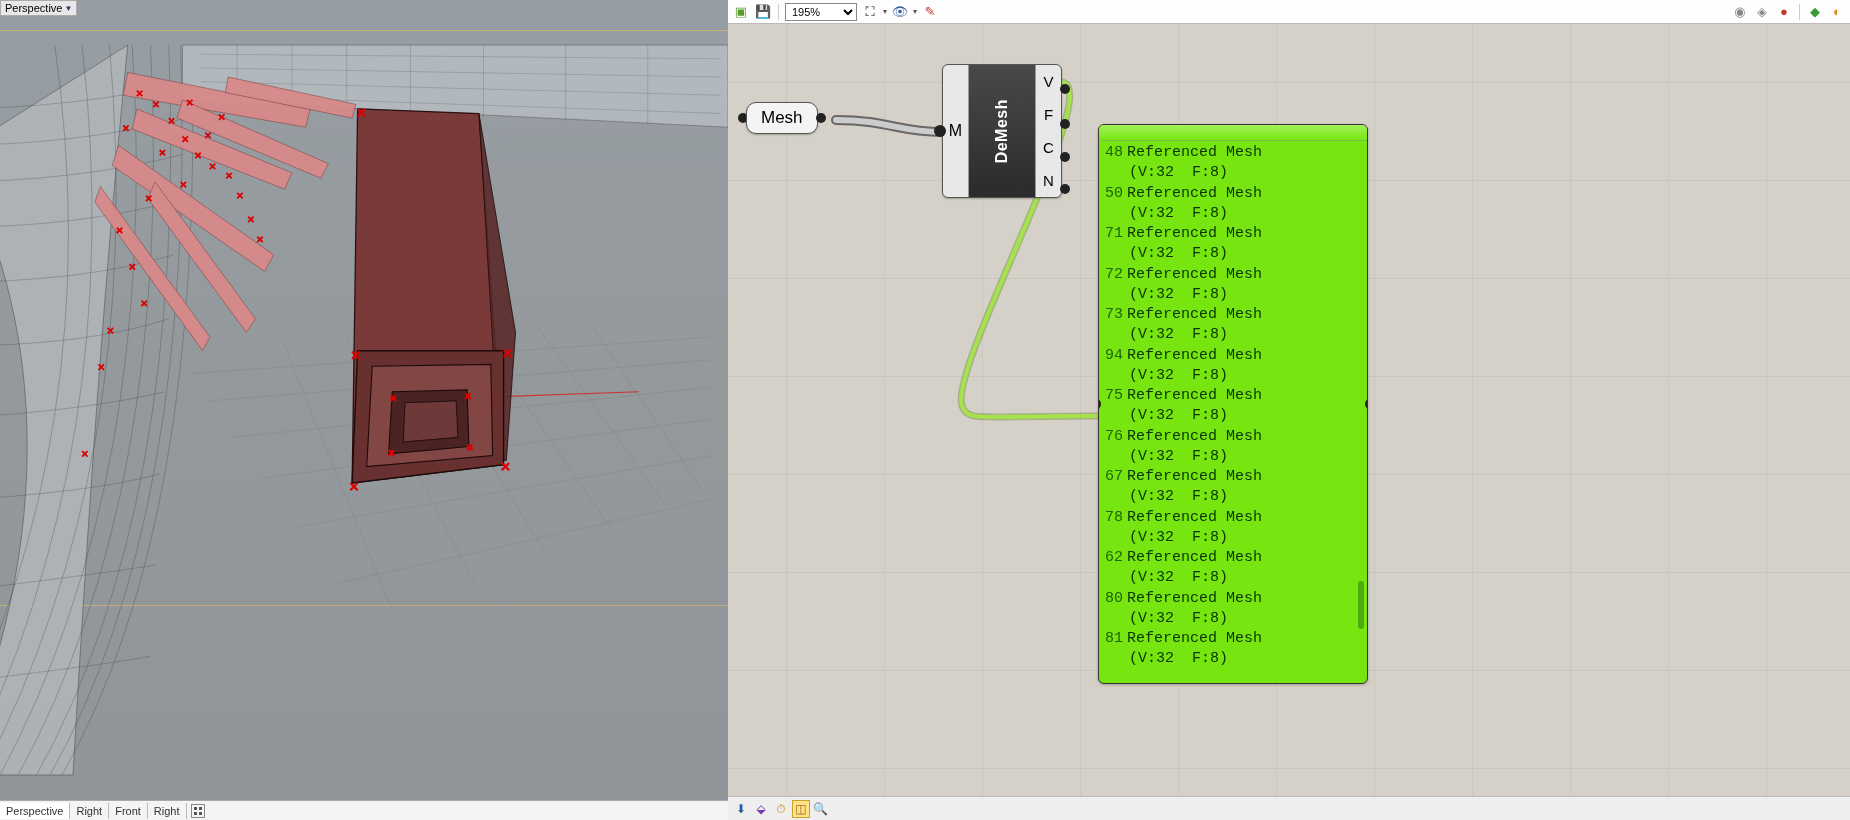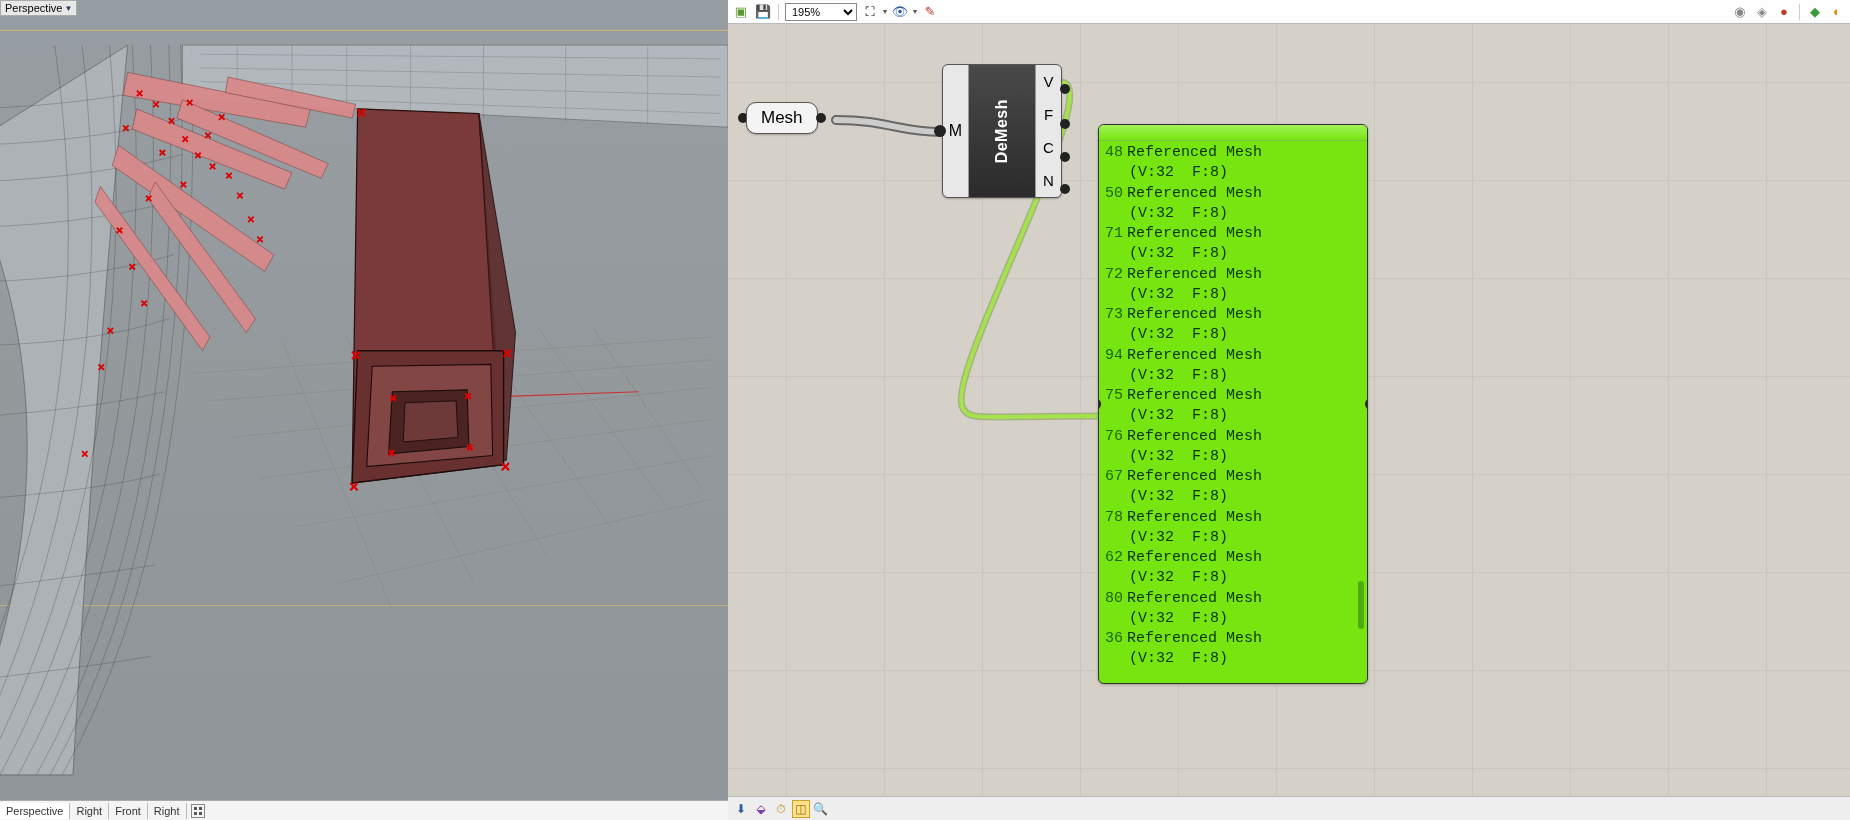--- a/index.html
+++ b/index.html
@@ -357,21 +357,21 @@
                 <div class="idx">62</div>
                 <div class="txt" style="white-space: pre;">Referenced Mesh
 <div class="detail">(V:32  F:8)</div></div>
               </div>
               <div class="row">
                 <div class="idx">80</div>
                 <div class="txt" style="white-space: pre;">Referenced Mesh
 <div class="detail">(V:32  F:8)</div></div>
               </div>
               <div class="row">
-                <div class="idx">36</div>
+                <div class="idx">81</div>
                 <div class="txt" style="white-space: pre;">Referenced Mesh
 <div class="detail">(V:32  F:8)</div></div>
               </div>
             </div>
           <div class="scrollthumb"></div>
         </div>
       </div>
     </div>
 
     <div class="gh-bottom">

